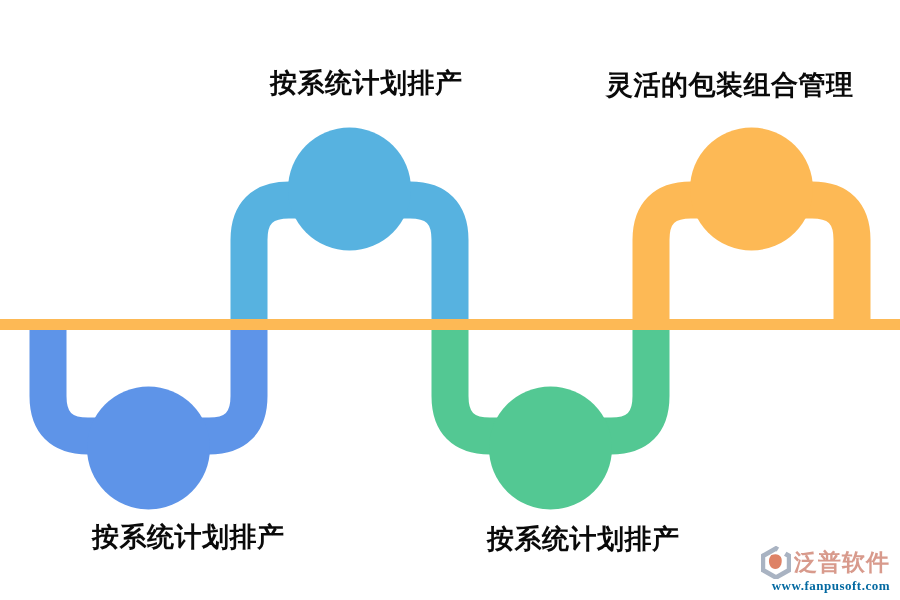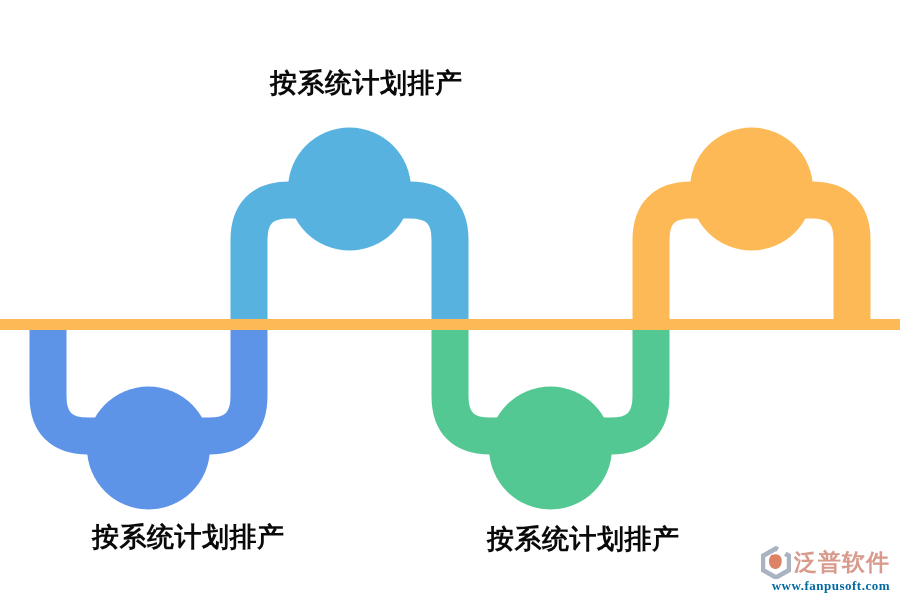--- a/index.html
+++ b/index.html
@@ -66,20 +66,21 @@
     <circle cx="550.5" cy="448" r="61.5" fill="#53C893"></circle>
 
     <path class="seg" d="M 651 329 V 240 Q 651 200 691 200 H 812 Q 852 200 852 240 V 329" stroke="#FDB955"></path>
     <circle cx="751.5" cy="189" r="61.5" fill="#FDB955"></circle>
 
     <rect x="0" y="319" width="900" height="11" fill="#FDB955"></rect>
   </svg>
 
   <div class="label" style="left:270px;top:69px">按系统计划排产</div>
 
+  <div class="label" style="left:606px;top:71px">灵活的包装组合管理</div>
 
   <div class="label" style="left:92px;top:523px">按系统计划排产</div>
 
   <div class="label" style="left:487px;top:525px">按系统计划排产</div>
 
   <div class="watermark">
     <div class="wm-row">
       <svg width="30" height="33" viewBox="0 0 32 34">
         <polygon points="16,2 30,10 30,25 16,33 2,25 2,10" fill="none" stroke-width="5" stroke="#A9B3C2"></polygon>
         <rect x="17" y="-4" width="9" height="19" fill="#ffffff" transform="rotate(32 21 6)"></rect>

